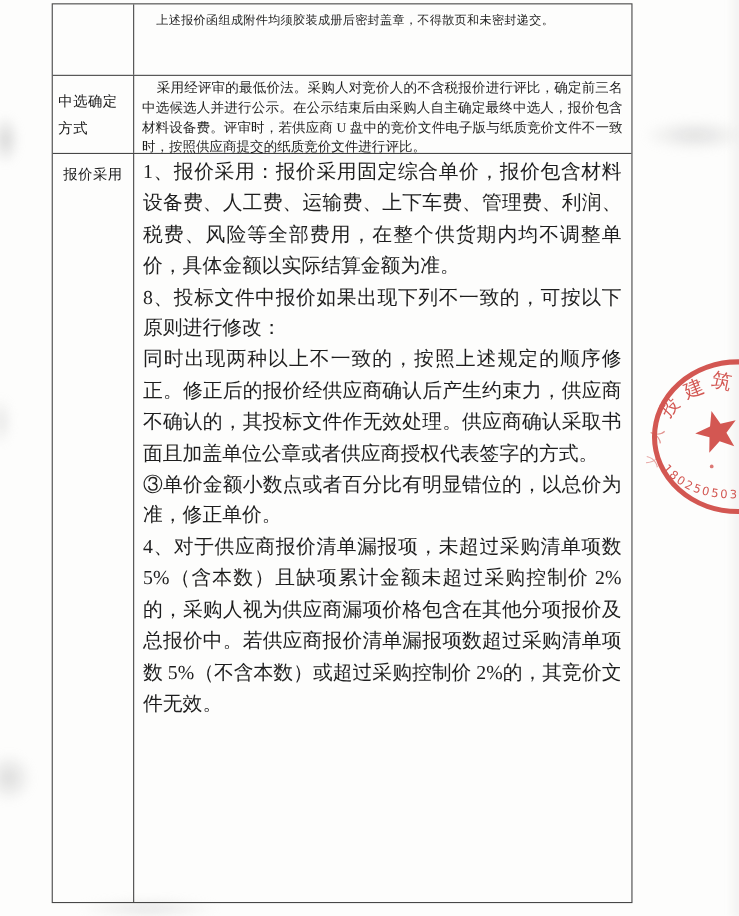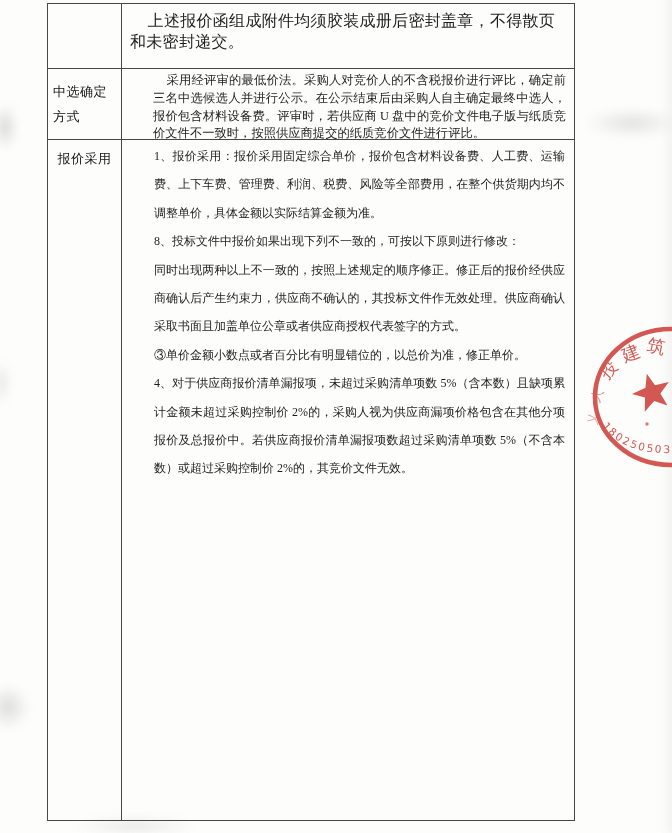--- a/index.html
+++ b/index.html
@@ -20,39 +20,39 @@
   .sm6{left:660px;top:-6px;width:20px;height:840px;background:linear-gradient(to right,transparent,#e3e3e1);opacity:.6;filter:blur(2px);}
 
   
   .doc-table{
     position:absolute;left:47px;top:3px;width:526px;height:816px;
     border:1.4px solid #474747;
     display:flex;flex-direction:column;
     background:transparent;
   }
   .trow{display:flex;}
-  .trow + .trow{border-top:1.4px solid #474747;gap:24px;}
+  .trow + .trow{border-top:1.4px solid #474747;}
   .r1{height:64px;}
   .r2{height:70px;}
   .r3{flex:1;}
   .label-cell{
     width:74px;flex:0 0 74px;border-right:1.4px solid #474747;
     font-size:13px;letter-spacing:.5px;color:#161616;
     box-sizing:border-box;
   }
   .content-cell{flex:1;box-sizing:border-box;overflow:hidden;}
 
-  .r1 .content-cell{padding:7px 9px 0 8px;font-size:16px;text-indent:1.1em;letter-spacing:.3px;}
+  .r1 .content-cell{padding:7px 9px 0 8px;font-size:11px;text-indent:1.1em;letter-spacing:.3px;}
 
   .r2 .label-cell{display:flex;align-items:center;padding:0 3px 0 5px;line-height:25px;}
   .r2 .content-cell{padding:3px 8px 0 7px;font-size:12.3px;line-height:17.8px;text-align:justify;}
   .r2 .content-cell p{margin:0;text-indent:1.1em;}
 
   .r3 .label-cell{padding-top:10px;text-align:center;}
-  .r3 .content-cell{padding:2px 9px 0 8px;font-size:12px;line-height:28.4px;text-align:justify;}
+  .r3 .content-cell{padding:2px 9px 0 8px;font-size:18px;line-height:28.4px;text-align:justify;}
   .r3 .content-cell p{margin:0;}
 
   
   .seal{position:absolute;left:580px;top:316px;width:92px;height:164px;pointer-events:none;}
 </style>
 </head>
 <body>
 
 <div class="smudge sm1"></div>
 <div class="smudge sm2"></div>

